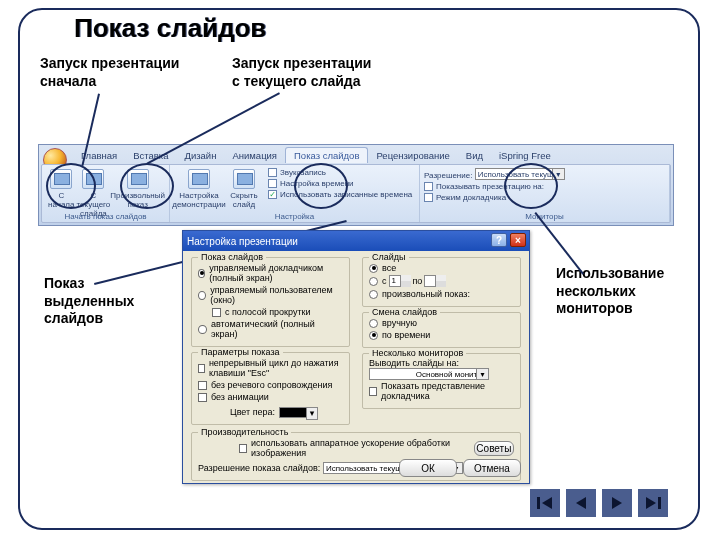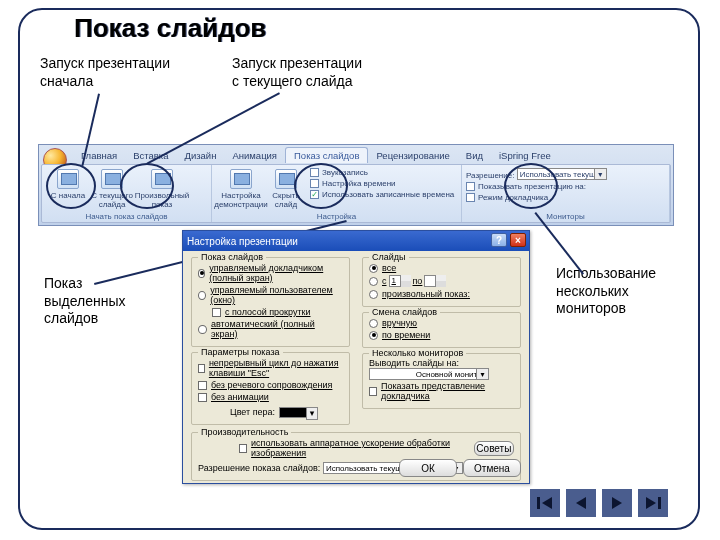--- a/index.html
+++ b/index.html
@@ -1,20 +1,20 @@
 <!DOCTYPE html>
 <html><head>
 <meta charset="utf-8">
 <style>
   * { box-sizing: border-box; margin: 0; padding: 0; }
   body { width: 720px; height: 540px; background: #fff; font-family: Arial, sans-serif; position: relative; overflow: hidden; }
   .frame { position: absolute; top: 8px; left: 18px; width: 682px; height: 522px; border: 2px solid #1a2b5c; border-radius: 24px; }
   .title { position: absolute; top: 13px; left: 74px; font-size: 26px; font-weight: bold; color: #000; }
   .title-shadow { position: absolute; top: 13px; left: 75px; font-size: 26px; font-weight: bold; color: #56648a; }
-  .annot { position: absolute; font-size: 14px; font-weight: normal; color: #000; line-height: 1.25; }
+  .annot { position: absolute; font-size: 14px; font-weight: bold; color: #000; line-height: 1.25; }
   .ribbon-wrap { position: absolute; top: 144px; left: 38px; width: 636px; height: 82px; border: 1px solid #7a8fb8; background: linear-gradient(#dce6f4, #c0d1ea); overflow: hidden; }
   .office-btn { position: absolute; top: 3px; left: 4px; width: 24px; height: 24px; border-radius: 50%; background: radial-gradient(circle at 30% 30%, #ffe9a0, #f7b733 45%, #c6651a 80%); border: 1px solid #a55; }
   .tabs { position: absolute; top: 1px; left: 34px; right: 2px; height: 18px; display: flex; font-size: 9.5px; color: #2a3f6a; align-items: center; }
   .tab { padding: 2px 8px; white-space: nowrap; cursor: pointer; }
   .tab.active { background: #eef3fb; border: 1px solid #9fb3d6; border-bottom: none; border-radius: 3px 3px 0 0; color: #3a5b9c; }
   .ribbon-body { position: absolute; top: 19px; left: 2px; right: 2px; bottom: 2px; background: linear-gradient(#eaf1fb, #d1dff2); border: 1px solid #aab9d6; border-radius: 2px; display: flex; }
   .group { border-right: 1px solid #b7c7e0; position: relative; padding: 2px 4px 12px 4px; display: flex; flex-direction: column; }
   .group-label { position: absolute; bottom: 1px; left: 0; right: 0; text-align: center; font-size: 8px; color: #3e5c8e; }
   .btn-col { display: flex; flex-direction: column; align-items: center; width: 44px; font-size: 8px; color: #2a3f6a; text-align: center; padding-top: 2px; }
   .btn-row { display: flex; }
@@ -24,21 +24,21 @@
   .chkrow .chk { width: 9px; height: 9px; border: 1px solid #6a85b0; background: #fff; margin-right: 3px; display: inline-flex; align-items: center; justify-content: center; font-size: 8px; color: #2a5; }
   .circ { position: absolute; border: 2px solid #1a2b5c; border-radius: 50%; background: transparent; pointer-events: none; }
   .line { position: absolute; background: #1a2b5c; height: 1.5px; transform-origin: 0 0; }
   .dialog { position: absolute; top: 230px; left: 182px; width: 348px; height: 254px; border: 1px solid #2a4e9e; background: #ece9d8; box-shadow: 1px 1px 3px rgba(0,0,0,0.3); font-size: 9px; color: #000; }
   .dlg-title { height: 20px; background: linear-gradient(#3a6ad0, #1a4db8); color: #fff; display: flex; align-items: center; padding: 0 4px; font-size: 10px; position: relative; }
   .dlg-close { position: absolute; right: 3px; top: 2px; width: 16px; height: 14px; background: linear-gradient(#f08060, #d03018); border: 1px solid #802000; border-radius: 2px; color: #fff; display: flex; align-items: center; justify-content: center; font-size: 10px; font-weight: bold; }
   .dlg-help { position: absolute; right: 22px; top: 2px; width: 16px; height: 14px; background: linear-gradient(#c8daf6, #8ab0e8); border: 1px solid #4060a0; border-radius: 2px; color: #fff; display: flex; align-items: center; justify-content: center; font-size: 10px; font-weight: bold; }
   .dlg-body { padding: 6px 8px; position: relative; height: calc(100% - 20px); }
   .fieldset { border: 1px solid #c0bca8; border-radius: 2px; padding: 4px 6px 6px 6px; margin-bottom: 5px; position: relative; }
   .fs-legend { position: absolute; top: -6px; left: 6px; background: #ece9d8; padding: 0 3px; font-size: 9px; }
-  .radiorow, .chkrow2 { display: flex; align-items: center; font-size: 9px; padding: 1px 0; text-decoration: underline; }
+  .radiorow, .chkrow2 { display: flex; align-items: center; font-size: 9px; padding: 1px 0; }
   .radio { width: 9px; height: 9px; border: 1px solid #6a6a6a; border-radius: 50%; margin-right: 4px; background: #fff; display: inline-flex; align-items: center; justify-content: center; }
   .radio.sel::after { content: ""; width: 4px; height: 4px; background: #000; border-radius: 50%; }
   .chk2 { width: 9px; height: 9px; border: 1px solid #6a6a6a; background: #fff; margin-right: 4px; }
   .two-col { display: flex; gap: 12px; }
   .two-col > div { flex: 1; }
   .colorbox { display: inline-block; width: 28px; height: 11px; background: #000; border: 1px solid #888; margin-left: 4px; vertical-align: middle; position: relative; }
   .colorbox::after { content: "▾"; position: absolute; right: -12px; top: -1px; font-size: 9px; width: 10px; height: 11px; border: 1px solid #888; background: #eee; text-align: center; }
   .spin { display: inline-block; width: 22px; height: 12px; border: 1px solid #888; background: #fff; font-size: 8px; padding-left: 2px; line-height: 10px; margin: 0 2px; position: relative; }
   .spin::after { content: ""; position: absolute; right: -1px; top: -1px; width: 10px; height: 12px; border-left: 1px solid #888; background: linear-gradient(#eee 50%, #ddd 50%); }
   .dlg-btns { position: absolute; bottom: 6px; right: 8px; display: flex; gap: 6px; }
@@ -73,21 +73,21 @@
     <span class="tab">Главная</span>
     <span class="tab">Вставка</span>
     <span class="tab">Дизайн</span>
     <span class="tab">Анимация</span>
     <span class="tab active">Показ слайдов</span>
     <span class="tab">Рецензирование</span>
     <span class="tab">Вид</span>
     <span class="tab">iSpring Free</span>
   </div>
   <div class="ribbon-body">
-    <div class="group" style="width:170px">
+    <div class="group" style="width:128px">
       <div class="btn-row">
         <div class="btn-col">
             <div class="rbicon"></div>
             <span>С начала</span>
           </div>
         <div class="btn-col">
             <div class="rbicon"></div>
             <span>С текущего слайда</span>
           </div>
         <div class="btn-col" style="width:56px">

